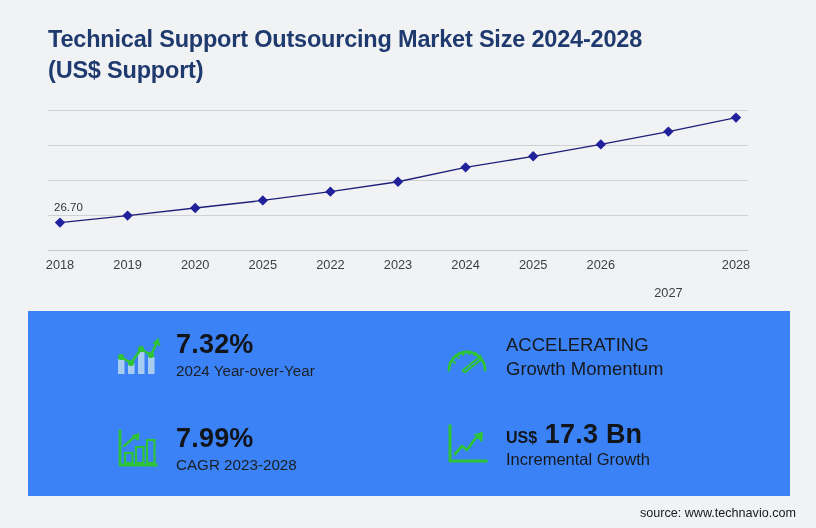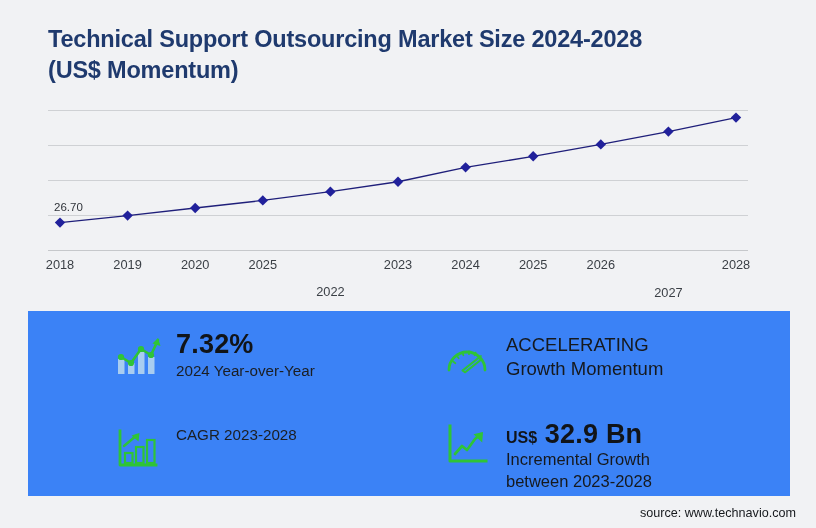--- a/index.html
+++ b/index.html
@@ -68,21 +68,21 @@
     font-size:12.6px;color:#16191d;white-space:nowrap;
   }
 </style>
 </head>
 <body>
 
 <div id="page">
 
   <div class="title">
     <span>Technical Support Outsourcing Market Size 2024-2028</span>
-    <span>(US$ Momentum)</span>
+    <span>(US$ Support)</span>
   </div>
 
   <div class="chart-area">
 
     <div id="gridlines">
         <div class="gridline" style="top: 18px; left: 48px;"></div>
         <div class="gridline" style="top: 53px; left: 48px;"></div>
         <div class="gridline" style="top: 88px; left: 48px;"></div>
         <div class="gridline" style="top: 123px; left: 48px;"></div>
         <div class="gridline" style="top: 158px; left: 48px;"></div>
@@ -107,21 +107,21 @@
 
     <div id="datalabels">
         <div class="dlabel" style="left: 54px; top: 108.583px;">26.70</div>
       </div>
 
     <div class="xaxis" id="xaxis">
         <div class="xtick" style="left: 12px;">2018</div>
         <div class="xtick" style="left: 79.6px;">2019</div>
         <div class="xtick" style="left: 147.2px; text-align: center;">2020</div>
         <div class="xtick" style="left: 214.8px;">2025</div>
-        <div class="xtick" style="left: 282.4px; margin-top: 27px;">2022</div>
+        <div class="xtick" style="left: 282.4px;">2022</div>
         <div class="xtick" style="left: 350px;">2023</div>
         <div class="xtick" style="left: 417.6px;">2024</div>
         <div class="xtick" style="left: 485.2px;">2025</div>
         <div class="xtick" style="left: 552.8px;">2026</div>
         <div class="xtick" style="left: 620.4px; margin-top: 28px;">2027</div>
         <div class="xtick" style="left: 688px;">2028</div>
       </div>
   </div>
 
   <div class="kpi-panel">
@@ -173,39 +173,39 @@
         <svg viewBox="0 0 46 44" width="46" height="44">
           <polyline points="4,4 4,38 40,38" fill="none" stroke="#2fc437" stroke-width="2.8" stroke-linejoin="round" stroke-linecap="square"></polyline>
           <rect x="9" y="26" width="7.5" height="10" fill="none" stroke="#2fc437" stroke-width="2.2"></rect>
           <rect x="20" y="20" width="7.5" height="16" fill="none" stroke="#2fc437" stroke-width="2.2"></rect>
           <rect x="31" y="13" width="7.5" height="23" fill="none" stroke="#2fc437" stroke-width="2.2"></rect>
           <line x1="8" y1="19" x2="21" y2="8" stroke="#2fc437" stroke-width="2.4" stroke-linecap="round"></line>
           <polygon points="23.5,6 22.5,14.5 15.5,8.5" fill="#2fc437"></polygon>
         </svg>
       </div>
       <div class="txt">
+        <div class="big">7.99%</div>
         <div class="sub">CAGR 2023-2028</div>
       </div>
     </div>
 
     <div class="kpi" id="kpi-inc">
       <div class="ic">
         <svg viewBox="0 0 46 44" width="46" height="44">
           <polyline points="4,3 4,38 40,38" fill="none" stroke="#2fc437" stroke-width="3" stroke-linejoin="round" stroke-linecap="square"></polyline>
           <polyline points="9,31 16,23 21,27 29,16 35,11" fill="none" stroke="#2fc437" stroke-width="2.7" stroke-linecap="round" stroke-linejoin="round"></polyline>
           <polygon points="37,9 36.2,19.5 27.5,11.2" fill="#2fc437"></polygon>
         </svg>
       </div>
       <div class="txt">
         <div class="big">
           <span class="unit">US$</span>
-          <span>32.9 Bn</span>
+          <span>17.3 Bn</span>
         </div>
         <div class="cap2">Incremental Growth</div>
-        <div class="cap2">between 2023-2028</div>
       </div>
     </div>
 
   </div>
 
   <div class="source">source: www.technavio.com</div>
 
 </div>
 
 </body></html>

